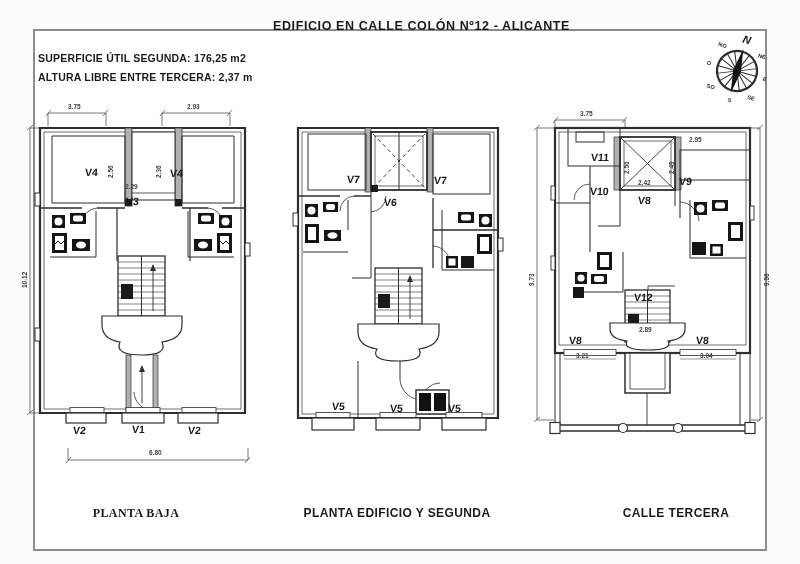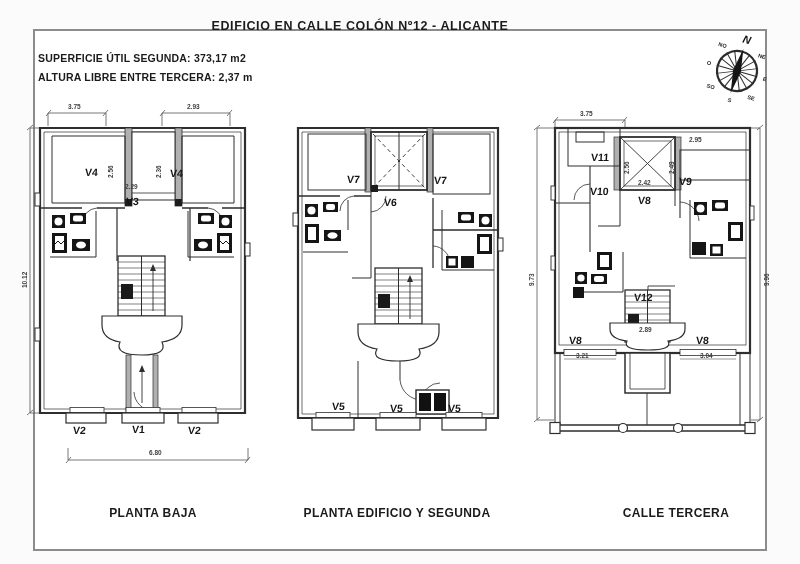--- a/index.html
+++ b/index.html
@@ -5,21 +5,21 @@
   html,body{margin:0;padding:0;}
   body{
     width:800px;height:564px;position:relative;background:#fbfbfb;
     font-family:"Liberation Sans", sans-serif;overflow:hidden;
   }
   .sheet{
     position:absolute;left:33px;top:29px;width:730px;height:518px;
     background:#ffffff;border:2px solid #8c8c8c;
   }
   .title{
-    position:absolute;left:150px;top:19px;width:420px;text-align:center;
+    position:absolute;left:150px;top:19px;width:420px;text-align:right;
     font-size:12.5px;font-weight:bold;letter-spacing:.6px;color:#1b1b1b;
   }
   .spec{
     position:absolute;left:38px;font-size:10.5px;font-weight:bold;color:#1b1b1b;letter-spacing:.2px;
   }
   .caption{
     position:absolute;font-size:12px;font-weight:bold;color:#1b1b1b;
     letter-spacing:.4px;text-align:center;top:506px;
   }
   .plan{position:absolute;}
@@ -42,21 +42,21 @@
 </style>
 </head>
 <body>
 
 <div class="sheet"></div>
 
 <div class="title">EDIFICIO EN CALLE COLÓN  Nº12 - ALICANTE</div>
 
 <div class="spec" style="top:52px;">
   <span>SUPERFICIE ÚTIL SEGUNDA:</span>
-  <span>373,17 m2</span>
+  <span>176,25 m2</span>
 </div>
 <div class="spec" style="top:71px;">
   <span>ALTURA LIBRE ENTRE TERCERA:</span>
   <span>2,37 m</span>
 </div>
 
 <div class="watermark">habitaclia</div>
 
 <div class="plan" style="left:698px;top:22px;width:80px;height:92px;">
   <svg width="80" height="92" viewBox="0 0 80 92">
@@ -391,15 +391,15 @@
   <span class="dim rot" style="left:1px;top:180px;">9.73</span>
   <span class="dim rot" style="left:236px;top:180px;">9.96</span>
   <span class="dim rot" style="left:96px;top:68px;">2.56</span>
   <span class="dim rot" style="left:141px;top:68px;">2.49</span>
   <span class="dim" style="left:110px;top:74px;">2.42</span>
   <span class="dim" style="left:111px;top:221px;">2.89</span>
   <span class="dim" style="left:48px;top:247px;">3.21</span>
   <span class="dim" style="left:172px;top:247px;">3.04</span>
 </div>
 
-<div class="caption" style="left:73px;width:160px;">PLANTA BAJA</div>
+<div class="caption" style="left:56px;width:160px;font-family:Liberation Serif, serif;">PLANTA BAJA</div>
 <div class="caption" style="left:287px;width:220px;">PLANTA EDIFICIO Y SEGUNDA</div>
 <div class="caption" style="left:596px;width:160px;">CALLE TERCERA</div>
 
 </body></html>

